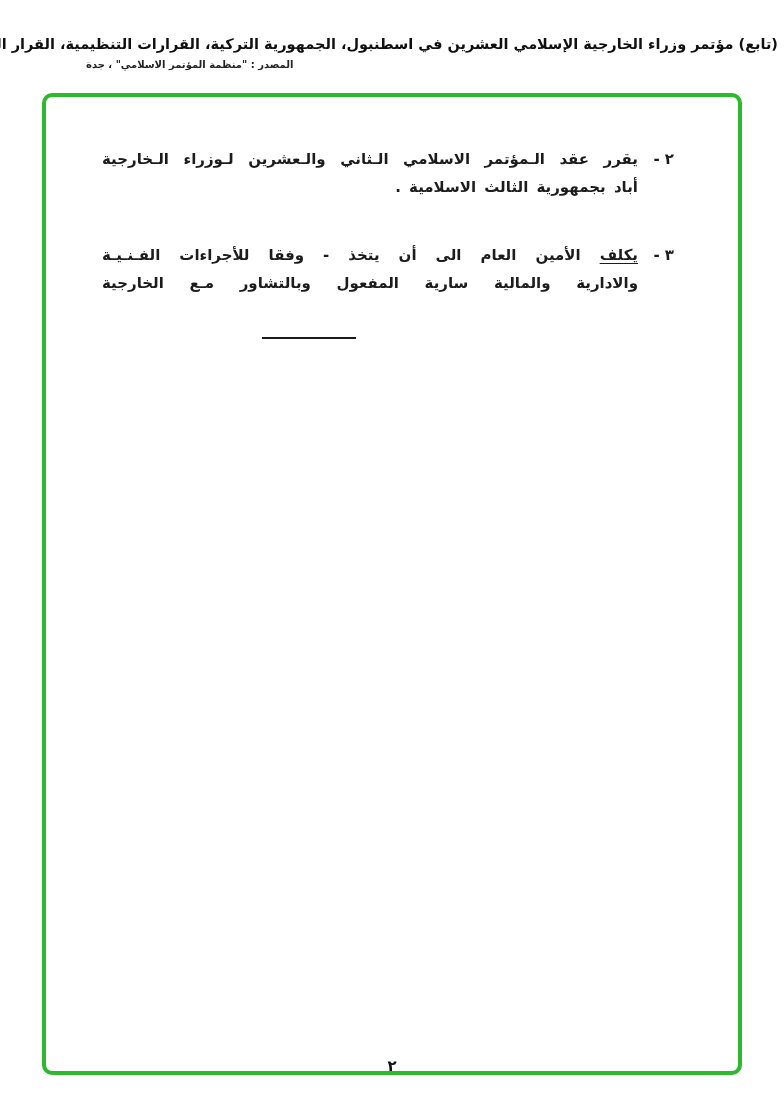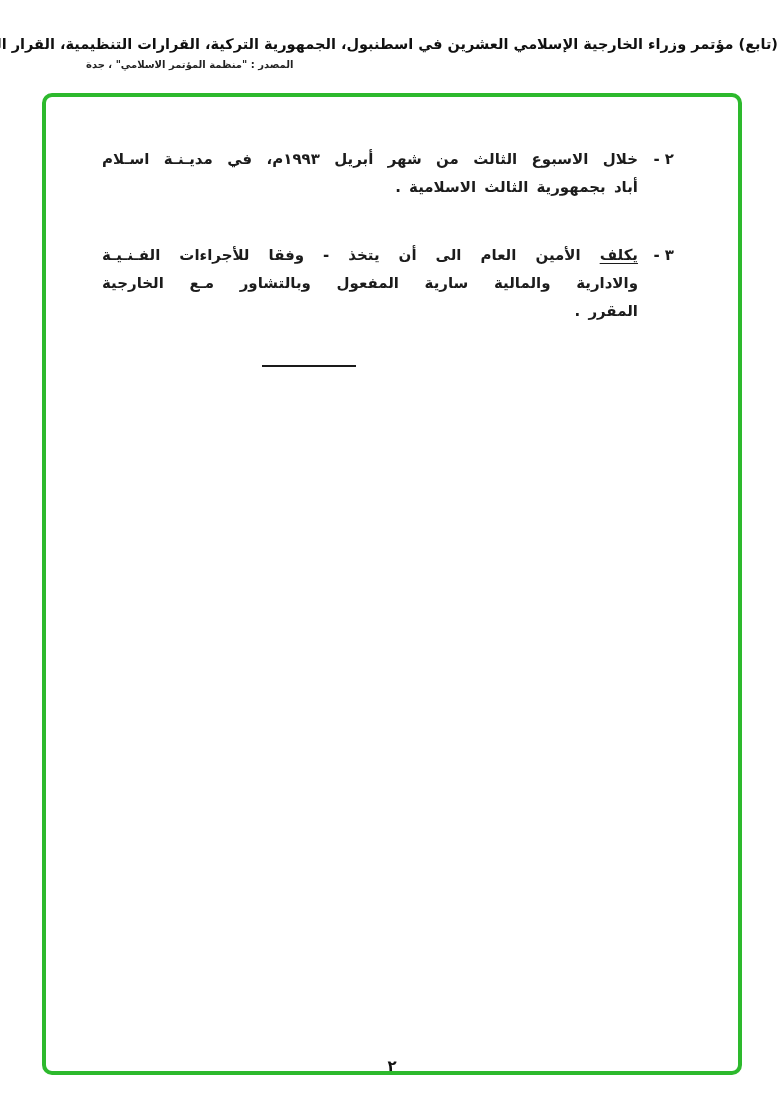--- a/index.html
+++ b/index.html
@@ -111,31 +111,30 @@
   <div class="doc-title">(تابع) مؤتمر وزراء الخارجية الإسلامي العشرين في اسطنبول، الجمهورية التركية، القرارات التنظيمية، القرار الرقم ٢٠/٩-أت</div>
 
   <div class="doc-source">المصدر : "منظمة المؤتمر الاسلامي" ، جدة</div>
 
   <div class="scan-frame">
     <div class="doc-content">
 
       <div class="item">
         <div class="item-number">٢ -</div>
         <div class="item-text">
-          <div class="line just">خلال الاسبوع الثالث من شهر أبريل ١٩٩٣م، في مديـنـة اسـلام</div>
+          <div class="line just">يقرر عقد الـمؤتمر الاسلامي الـثاني والـعشرين لـوزراء الـخارجية</div>
           <div class="line">أباد بجمهورية الثالث الاسلامية .</div>
         </div>
       </div>
 
       <div class="item">
         <div class="item-number">٣ -</div>
         <div class="item-text">
           <div class="line just"><span class="kw">يكلف</span> <span>الأمين العام الى أن يتخذ - وفقا للأجراءات الفـنـيـة</span></div>
           <div class="line just">والادارية والمالية سارية المفعول وبالتشاور مـع الخارجية</div>
-          <div class="line">المقرر .</div>
         </div>
       </div>
 
       <div class="separator"></div>
 
     </div>
   </div>
 
   <div class="page-number">٢</div>
 

